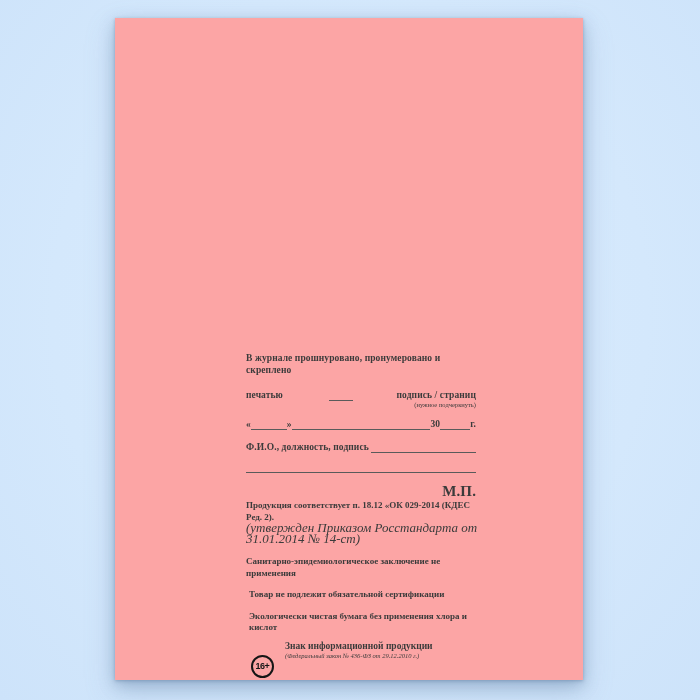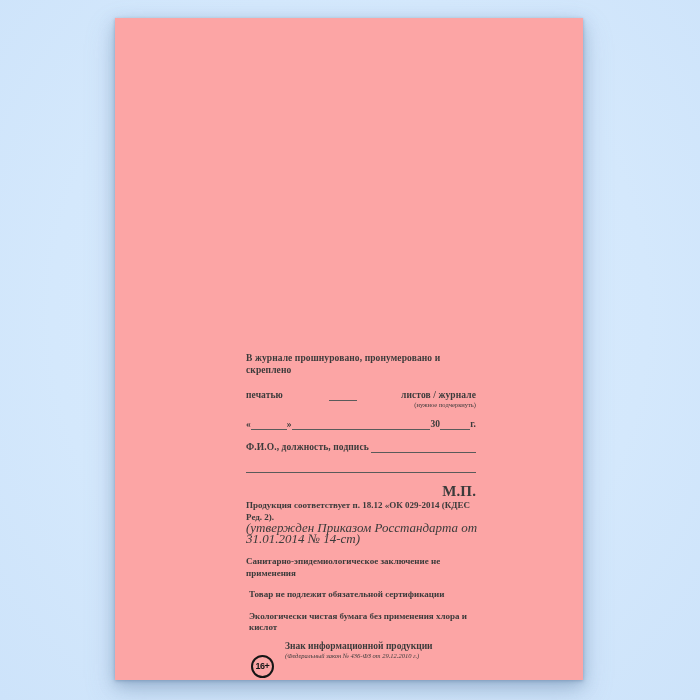--- a/index.html
+++ b/index.html
@@ -129,21 +129,21 @@
 
 <div class="paper">
 
   <div class="form-block">
 
     <div>В журнале прошнуровано, пронумеровано и скреплено</div>
 
     <div class="row seal-row">
       <span class="nowrap pad-r">печатью</span>
       <span class="blank grow"></span>
-      <span class="nowrap">листов / журнале</span>
+      <span class="nowrap">подпись / страниц</span>
     </div>
 
     <div class="hint-row">
       <span>(нужное подчеркнуть)</span>
     </div>
 
     <div class="row date-row">
       <span>«</span>
       <span class="blank w36"></span>
       <span>»</span>

